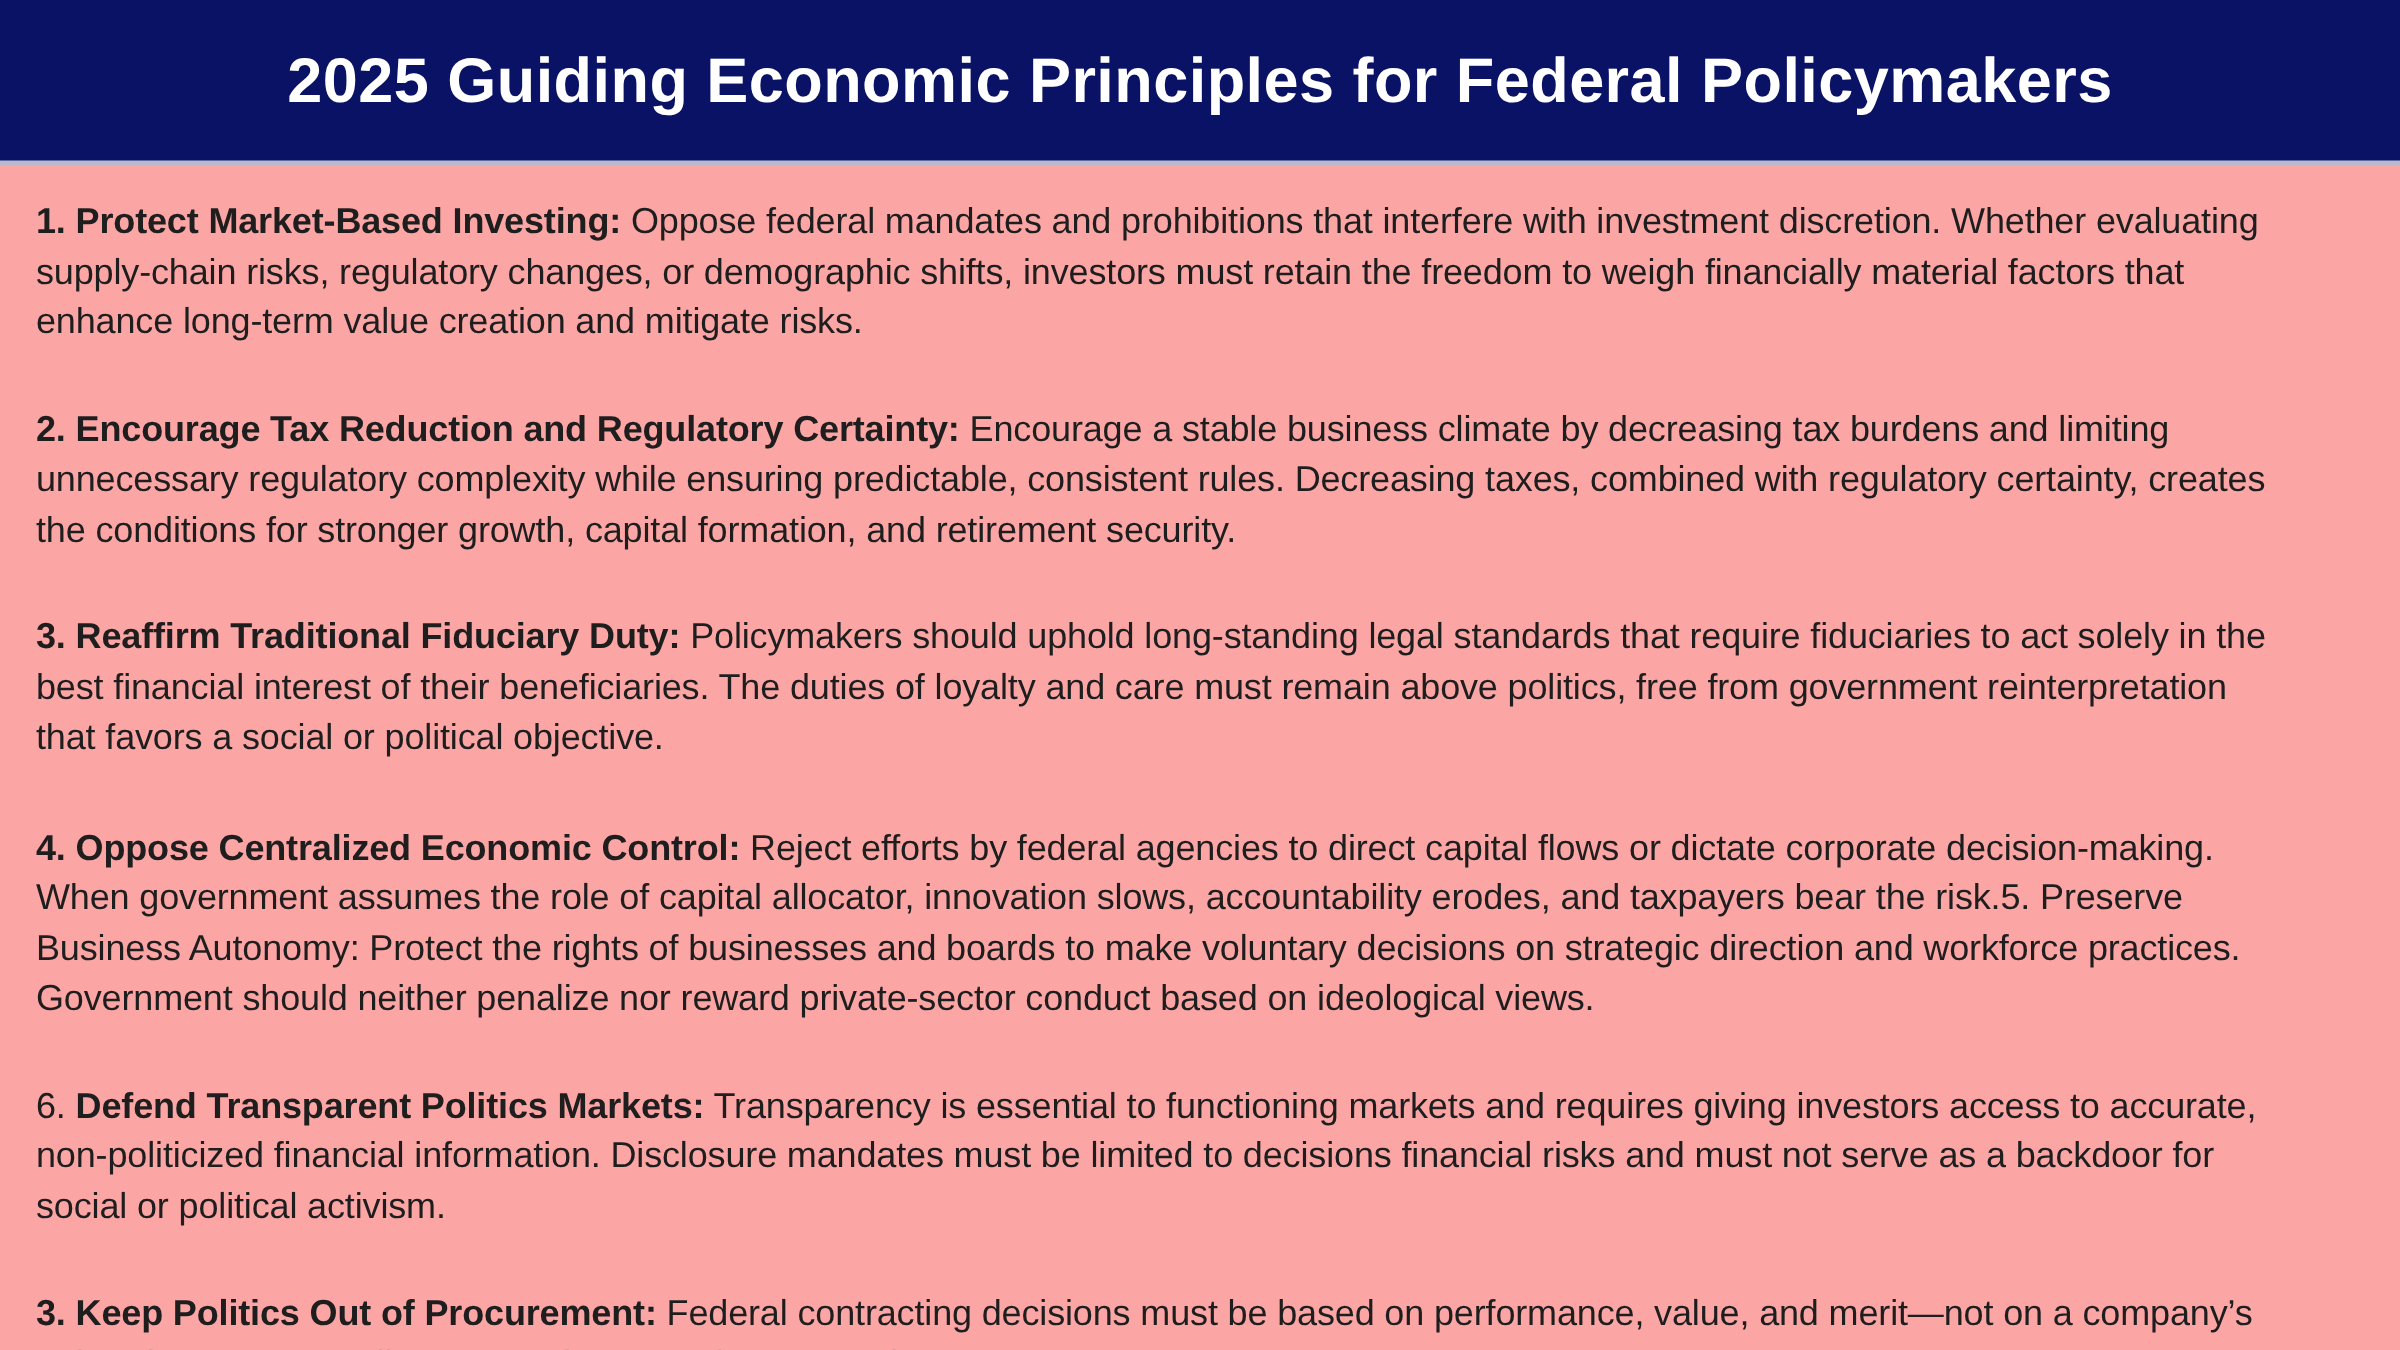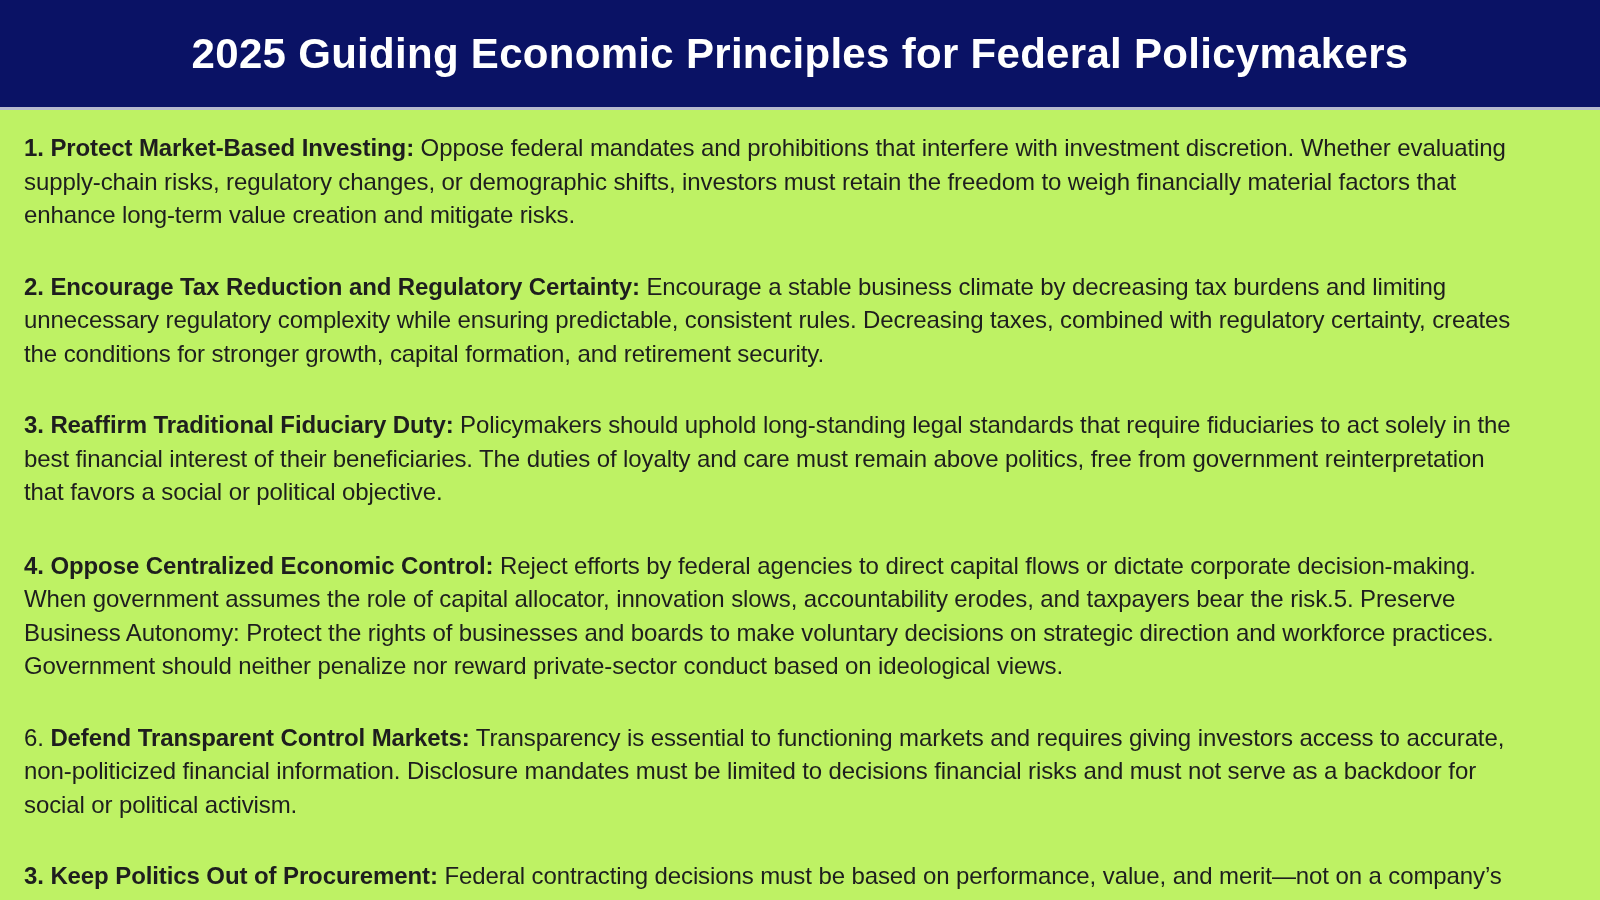--- a/index.html
+++ b/index.html
@@ -1,19 +1,19 @@
 <!DOCTYPE html>
 <html><head>
 <meta charset="utf-8">
 <style>
   html, body { margin: 0; padding: 0; }
   .page {
     width: 1600px;
     height: 900px;
-    background: #bef264;
+    background: #fca5a5;
     font-family: "Liberation Sans", sans-serif;
     overflow: hidden;
     box-sizing: border-box;
   }
   .banner {
     height: 107px;
     background: #0a1265;
     border-bottom: 3px solid #b7bacf;
     display: flex;
     align-items: center;
@@ -57,19 +57,19 @@
   <main class="columns">
 
     <section class="col">
       <p class="principle"><span></span><strong>1. Protect Market-Based Investing:</strong><span> Oppose federal mandates and prohibitions that interfere with investment discretion. Whether evaluating supply-chain risks, regulatory changes, or demographic shifts, investors must retain the freedom to weigh financially material factors that enhance long-term value creation and mitigate risks.</span></p>
       <p class="principle"><span></span><strong>2. Encourage Tax Reduction and Regulatory Certainty:</strong><span> Encourage a stable business climate by decreasing tax burdens and limiting unnecessary regulatory complexity while ensuring predictable, consistent rules. Decreasing taxes, combined with regulatory certainty, creates the conditions for stronger growth, capital formation, and retirement security.</span></p>
       <p class="principle"><span></span><strong>3. Reaffirm Traditional Fiduciary Duty:</strong><span> Policymakers should uphold long-standing legal standards that require fiduciaries to act solely in the best financial interest of their beneficiaries. The duties of loyalty and care must remain above politics, free from government reinterpretation that favors a social or political objective.</span></p>
     </section>
 
     <section class="col">
       <p class="principle"><span></span><strong>4. Oppose Centralized Economic Control:</strong><span> Reject efforts by federal agencies to direct capital flows or dictate corporate decision-making. When government assumes the role of capital allocator, innovation slows, accountability erodes, and taxpayers bear the risk.5. Preserve Business Autonomy: Protect the rights of businesses and boards to make voluntary decisions on strategic direction and workforce practices. Government should neither penalize nor reward private-sector conduct based on ideological views.</span></p>
-      <p class="principle"><span>6. </span><strong>Defend Transparent Control Markets:</strong><span> Transparency is essential to functioning markets and requires giving investors access to accurate, non-politicized financial information. Disclosure mandates must be limited to decisions financial risks and must not serve as a backdoor for social or political activism.</span></p>
+      <p class="principle"><span>6. </span><strong>Defend Transparent Politics Markets:</strong><span> Transparency is essential to functioning markets and requires giving investors access to accurate, non-politicized financial information. Disclosure mandates must be limited to decisions financial risks and must not serve as a backdoor for social or political activism.</span></p>
       <p class="principle"><span></span><strong>3. Keep Politics Out of Procurement:</strong><span> Federal contracting decisions must be based on performance, value, and merit—not on a company’s political positioning. Allowing ideology to influence public procurement undermines competition and sets a dangerous precedent.</span></p>
     </section>
 
   </main>
 
 </div>
 
 </body></html>

